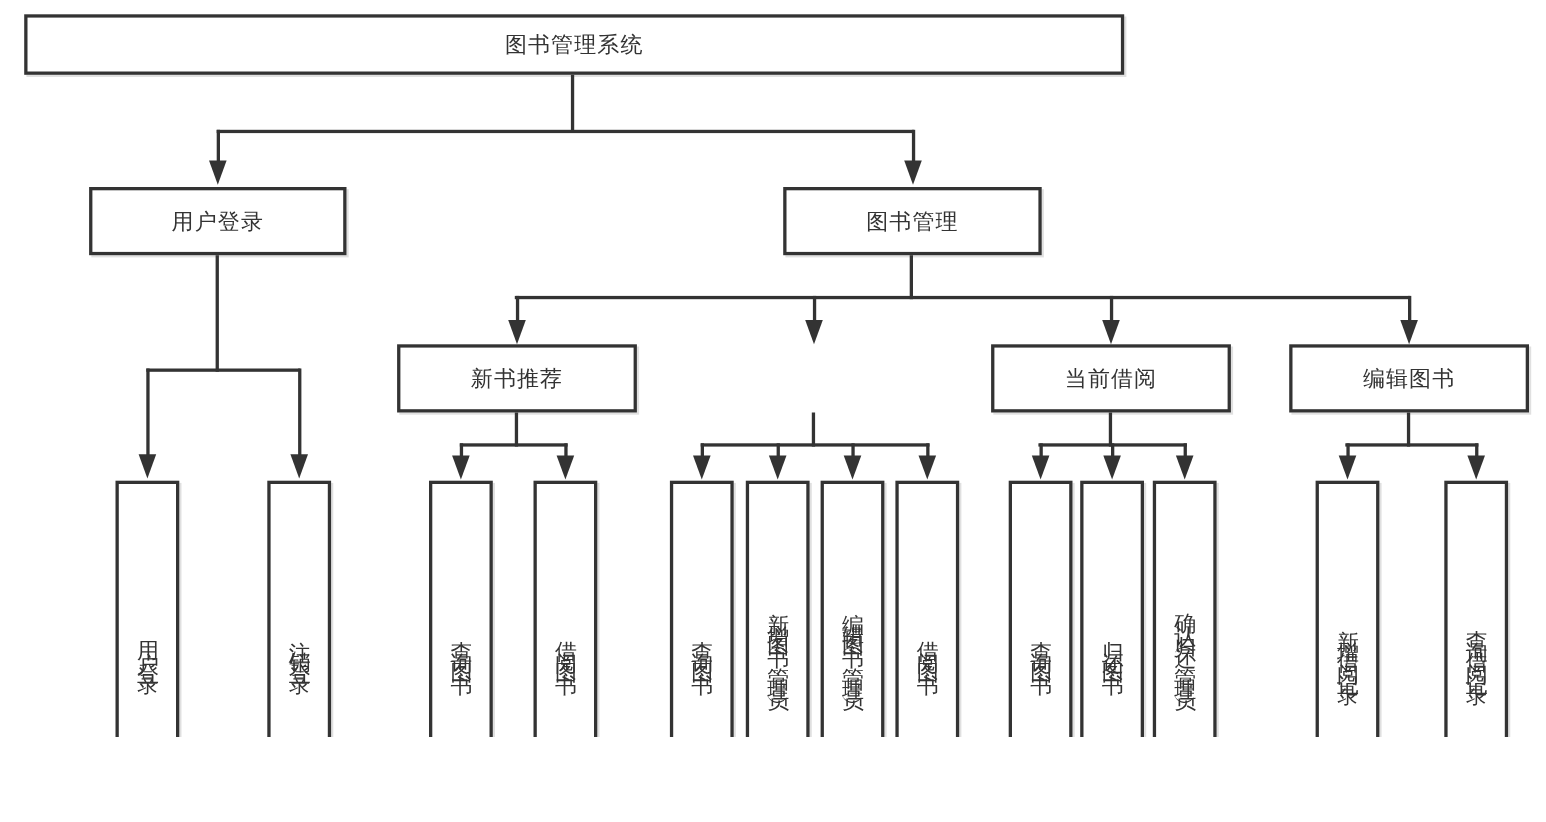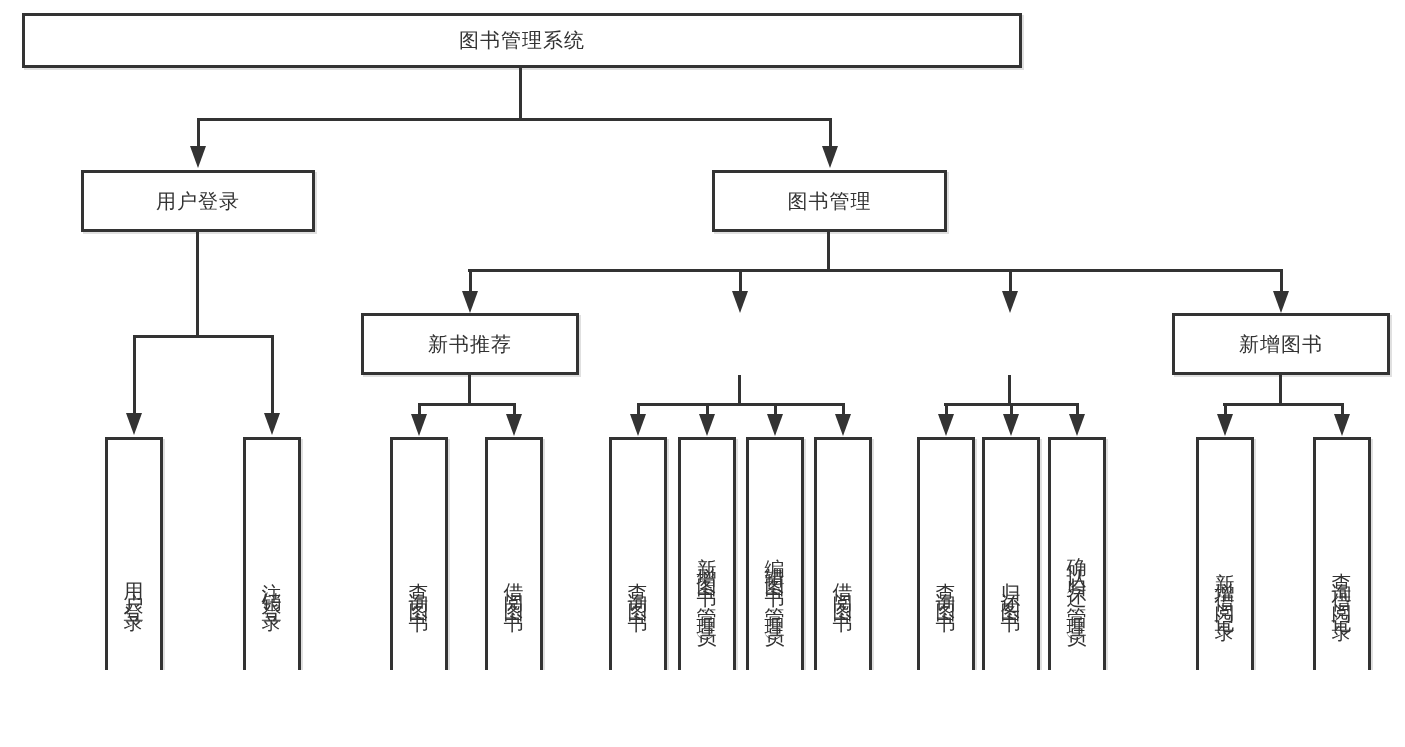--- a/index.html
+++ b/index.html
@@ -41,21 +41,22 @@
 <body>
 
 <div class="canvas">
 
   <div class="node" style="left:22px;top:13px;width:1000px;height:55px">图书管理系统</div>
 
   <div class="node" style="left:81px;top:170px;width:234px;height:62px">用户登录</div>
   <div class="node" style="left:712px;top:170px;width:235px;height:62px">图书管理</div>
 
   <div class="node" style="left:361px;top:313px;width:218px;height:62px">新书推荐</div>
-  <div class="node" style="left:1172px;top:313px;width:218px;height:62px">新增图书</div>
+  <div class="node" style="left:901px;top:313px;width:218px;height:62px">当前借阅</div>
+  <div class="node" style="left:1172px;top:313px;width:218px;height:62px">编辑图书</div>
 
   <div class="node leaf" style="left:105px;top:437px;width:58px;height:300px">用户登录</div>
   <div class="node leaf" style="left:243px;top:437px;width:58px;height:300px">注销登录</div>
 
   <div class="node leaf" style="left:390px;top:437px;width:58px;height:300px">查询图书</div>
   <div class="node leaf" style="left:485px;top:437px;width:58px;height:300px">借阅图书</div>
 
   <div class="node leaf" style="left:609px;top:437px;width:58px;height:300px">查询图书</div>
   <div class="node leaf" style="left:678px;top:437px;width:58px;height:300px">新增图书（管理员）</div>
   <div class="node leaf" style="left:746px;top:437px;width:58px;height:300px">编辑图书（管理员）</div>

